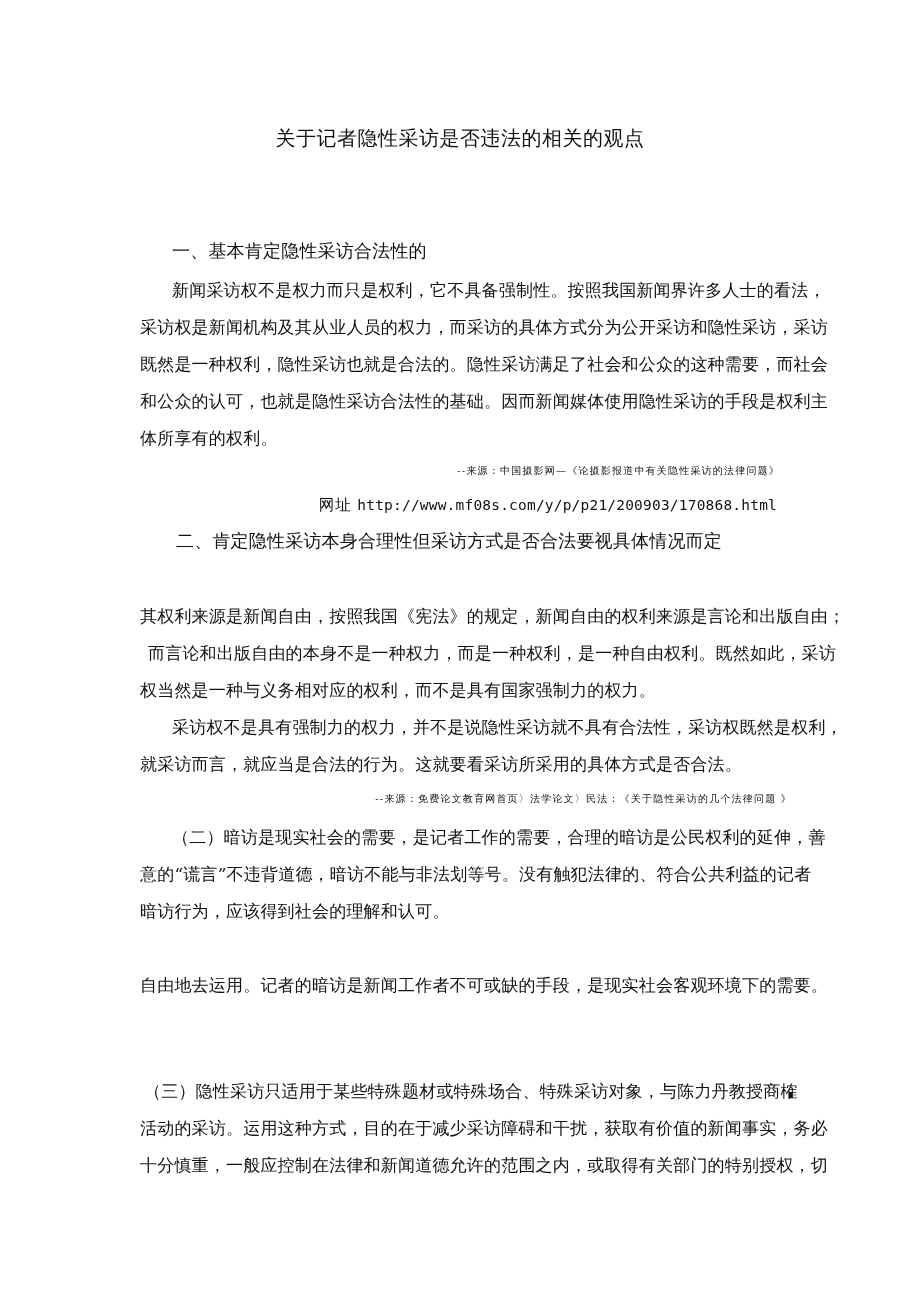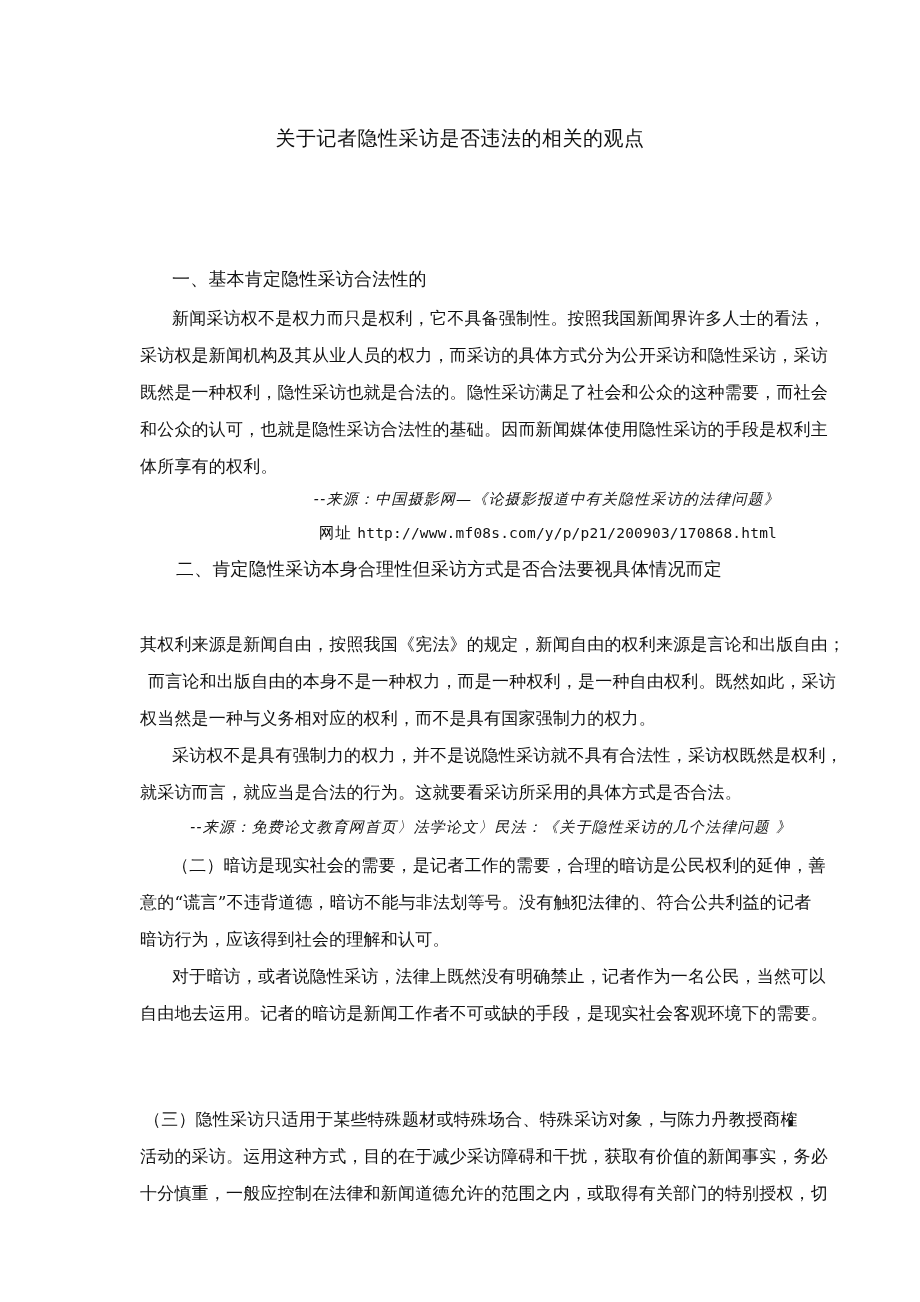--- a/index.html
+++ b/index.html
@@ -1,23 +1,23 @@
 <!DOCTYPE html>
 <html><head>
 <meta charset="utf-8">
 <style>
   html, body { margin: 0; padding: 0; background: #ffffff; }
   body { width: 920px; height: 1302px; position: relative; overflow: hidden;
          font-family: "DejaVu Serif", "Liberation Serif", serif; color: #111111; }
   .page { position: absolute; left: 0; top: 0; width: 920px; height: 1302px; background: #ffffff; }
-  .line { position: absolute; white-space: nowrap; font-size: 17px; line-height: 20px; letter-spacing: 0.2px; margin-top: 28px; }
+  .line { position: absolute; white-space: nowrap; font-size: 17px; line-height: 20px; letter-spacing: 0.2px; }
   .title { position: absolute; left: 0; width: 920px; top: 126px; text-align: center;
            font-size: 20px; line-height: 24px; letter-spacing: 0.5px; }
   .heading { font-size: 18px; }
-  .cite { font-size: 15px; letter-spacing: 1.2px; font-style: italic; }
+  .cite { font-size: 10px; letter-spacing: 1.2px; }
   .url { font-family: "DejaVu Sans Mono", "Liberation Mono", monospace; font-size: 14.5px; }
   .urllabel { font-size: 15.5px; letter-spacing: 1px; }
   .just { text-align: justify; text-align-last: justify; }
 </style>
 </head>
 <body>
 
 <div class="page">
 
   <div class="title">关于记者隐性采访是否违法的相关的观点</div>
@@ -44,21 +44,20 @@
 
   <div class="line just" style="left:172px; top:717px; width:612px;">采访权不是具有强制力的权力，并不是说隐性采访就不具有合法性，采访权既然是权利，</div>
   <div class="line" style="left:140px; top:754px;">就采访而言，就应当是合法的行为。这就要看采访所采用的具体方式是否合法。</div>
 
   <div class="line cite" style="right:128px; top:789px;">--来源：免费论文教育网首页〉法学论文〉民法：《关于隐性采访的几个法律问题 》</div>
 
   <div class="line just" style="left:172px; top:827px; width:616px;">（二）暗访是现实社会的需要，是记者工作的需要，合理的暗访是公民权利的延伸，善</div>
   <div class="line just" style="left:140px; top:864px; width:648px;">意的“谎言”不违背道德，暗访不能与非法划等号。没有触犯法律的、符合公共利益的记者</div>
   <div class="line" style="left:140px; top:901px;">暗访行为，应该得到社会的理解和认可。</div>
 
-  <div class="line just" style="left:172px; top:938px; width:616px;">对于暗访，或者说隐性采访，法律上既然没有明确禁止，记者作为一名公民，当然可以</div>
   <div class="line just" style="left:140px; top:975px; width:652px;">自由地去运用。记者的暗访是新闻工作者不可或缺的手段，是现实社会客观环境下的需要。</div>
 
 
   <div class="line just" style="left:144px; top:1081px; width:644px;">（三）隐性采访只适用于某些特殊题材或特殊场合、特殊采访对象，与陈力丹教授商榷</div>
   <div class="line just" style="left:140px; top:1118px; width:648px;">活动的采访。运用这种方式，目的在于减少采访障碍和干扰，获取有价值的新闻事实，务必</div>
   <div class="line just" style="left:140px; top:1155px; width:648px;">十分慎重，一般应控制在法律和新闻道德允许的范围之内，或取得有关部门的特别授权，切</div>
 
 </div>
 
 </body></html>

